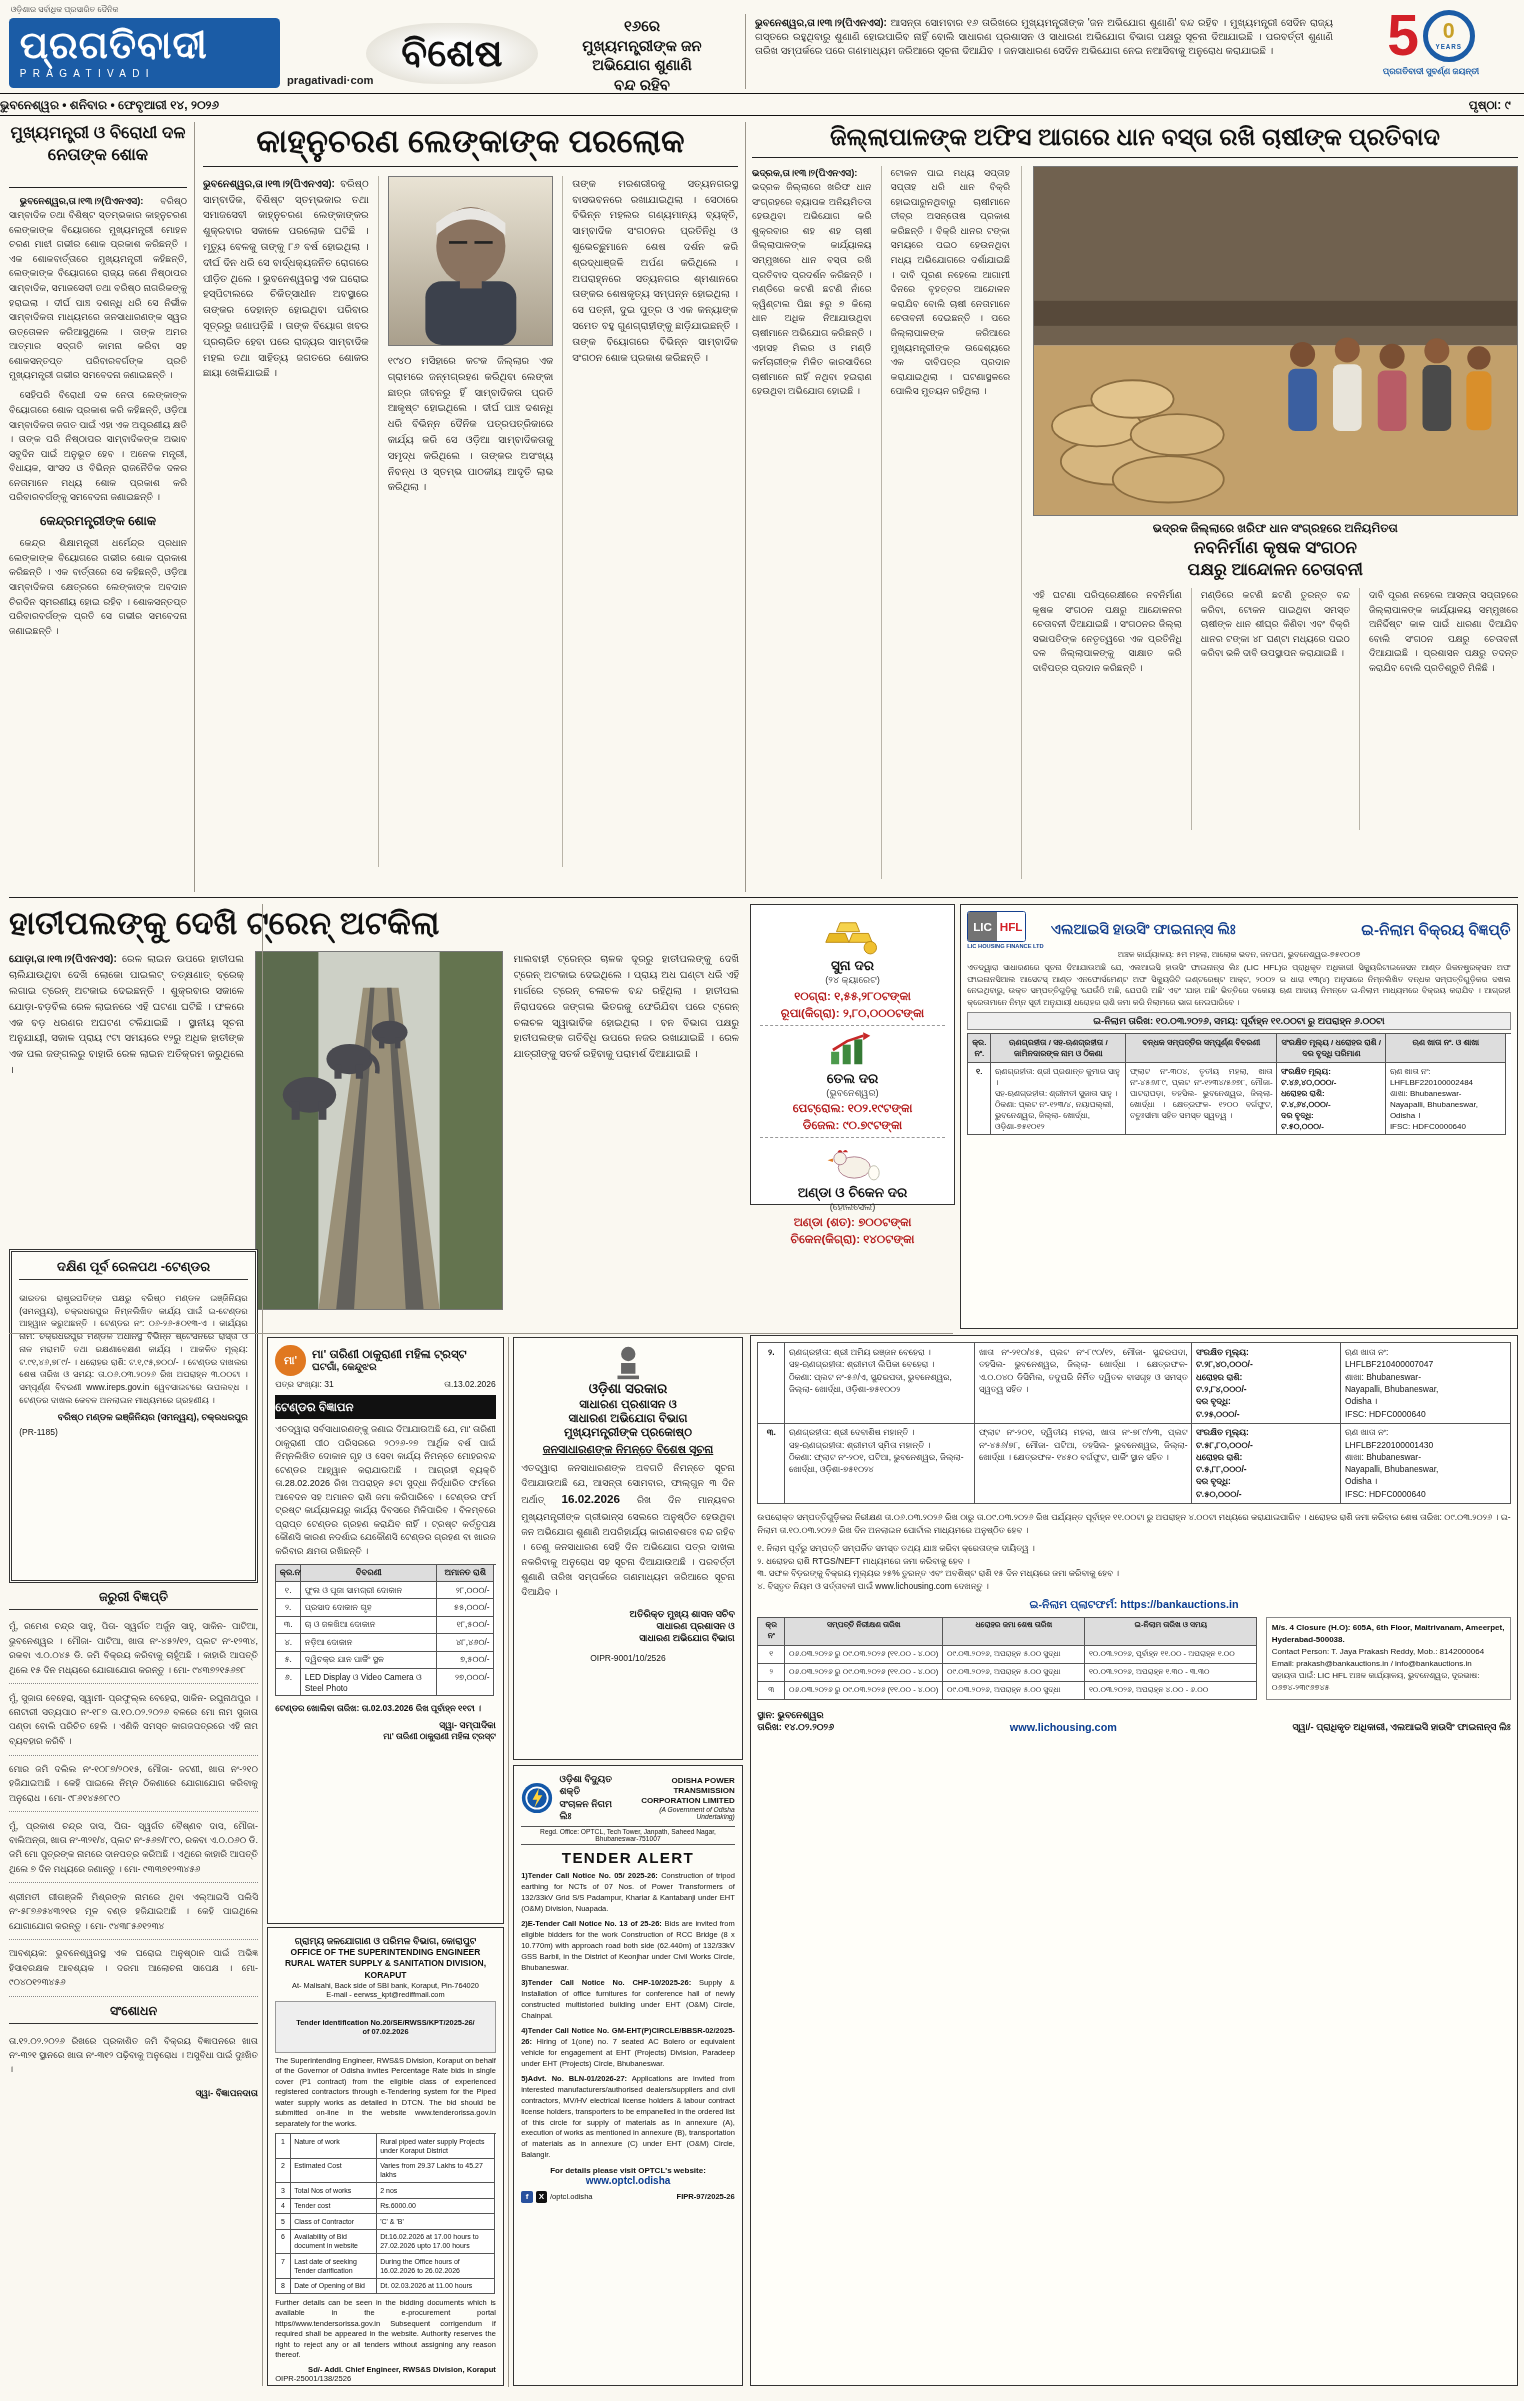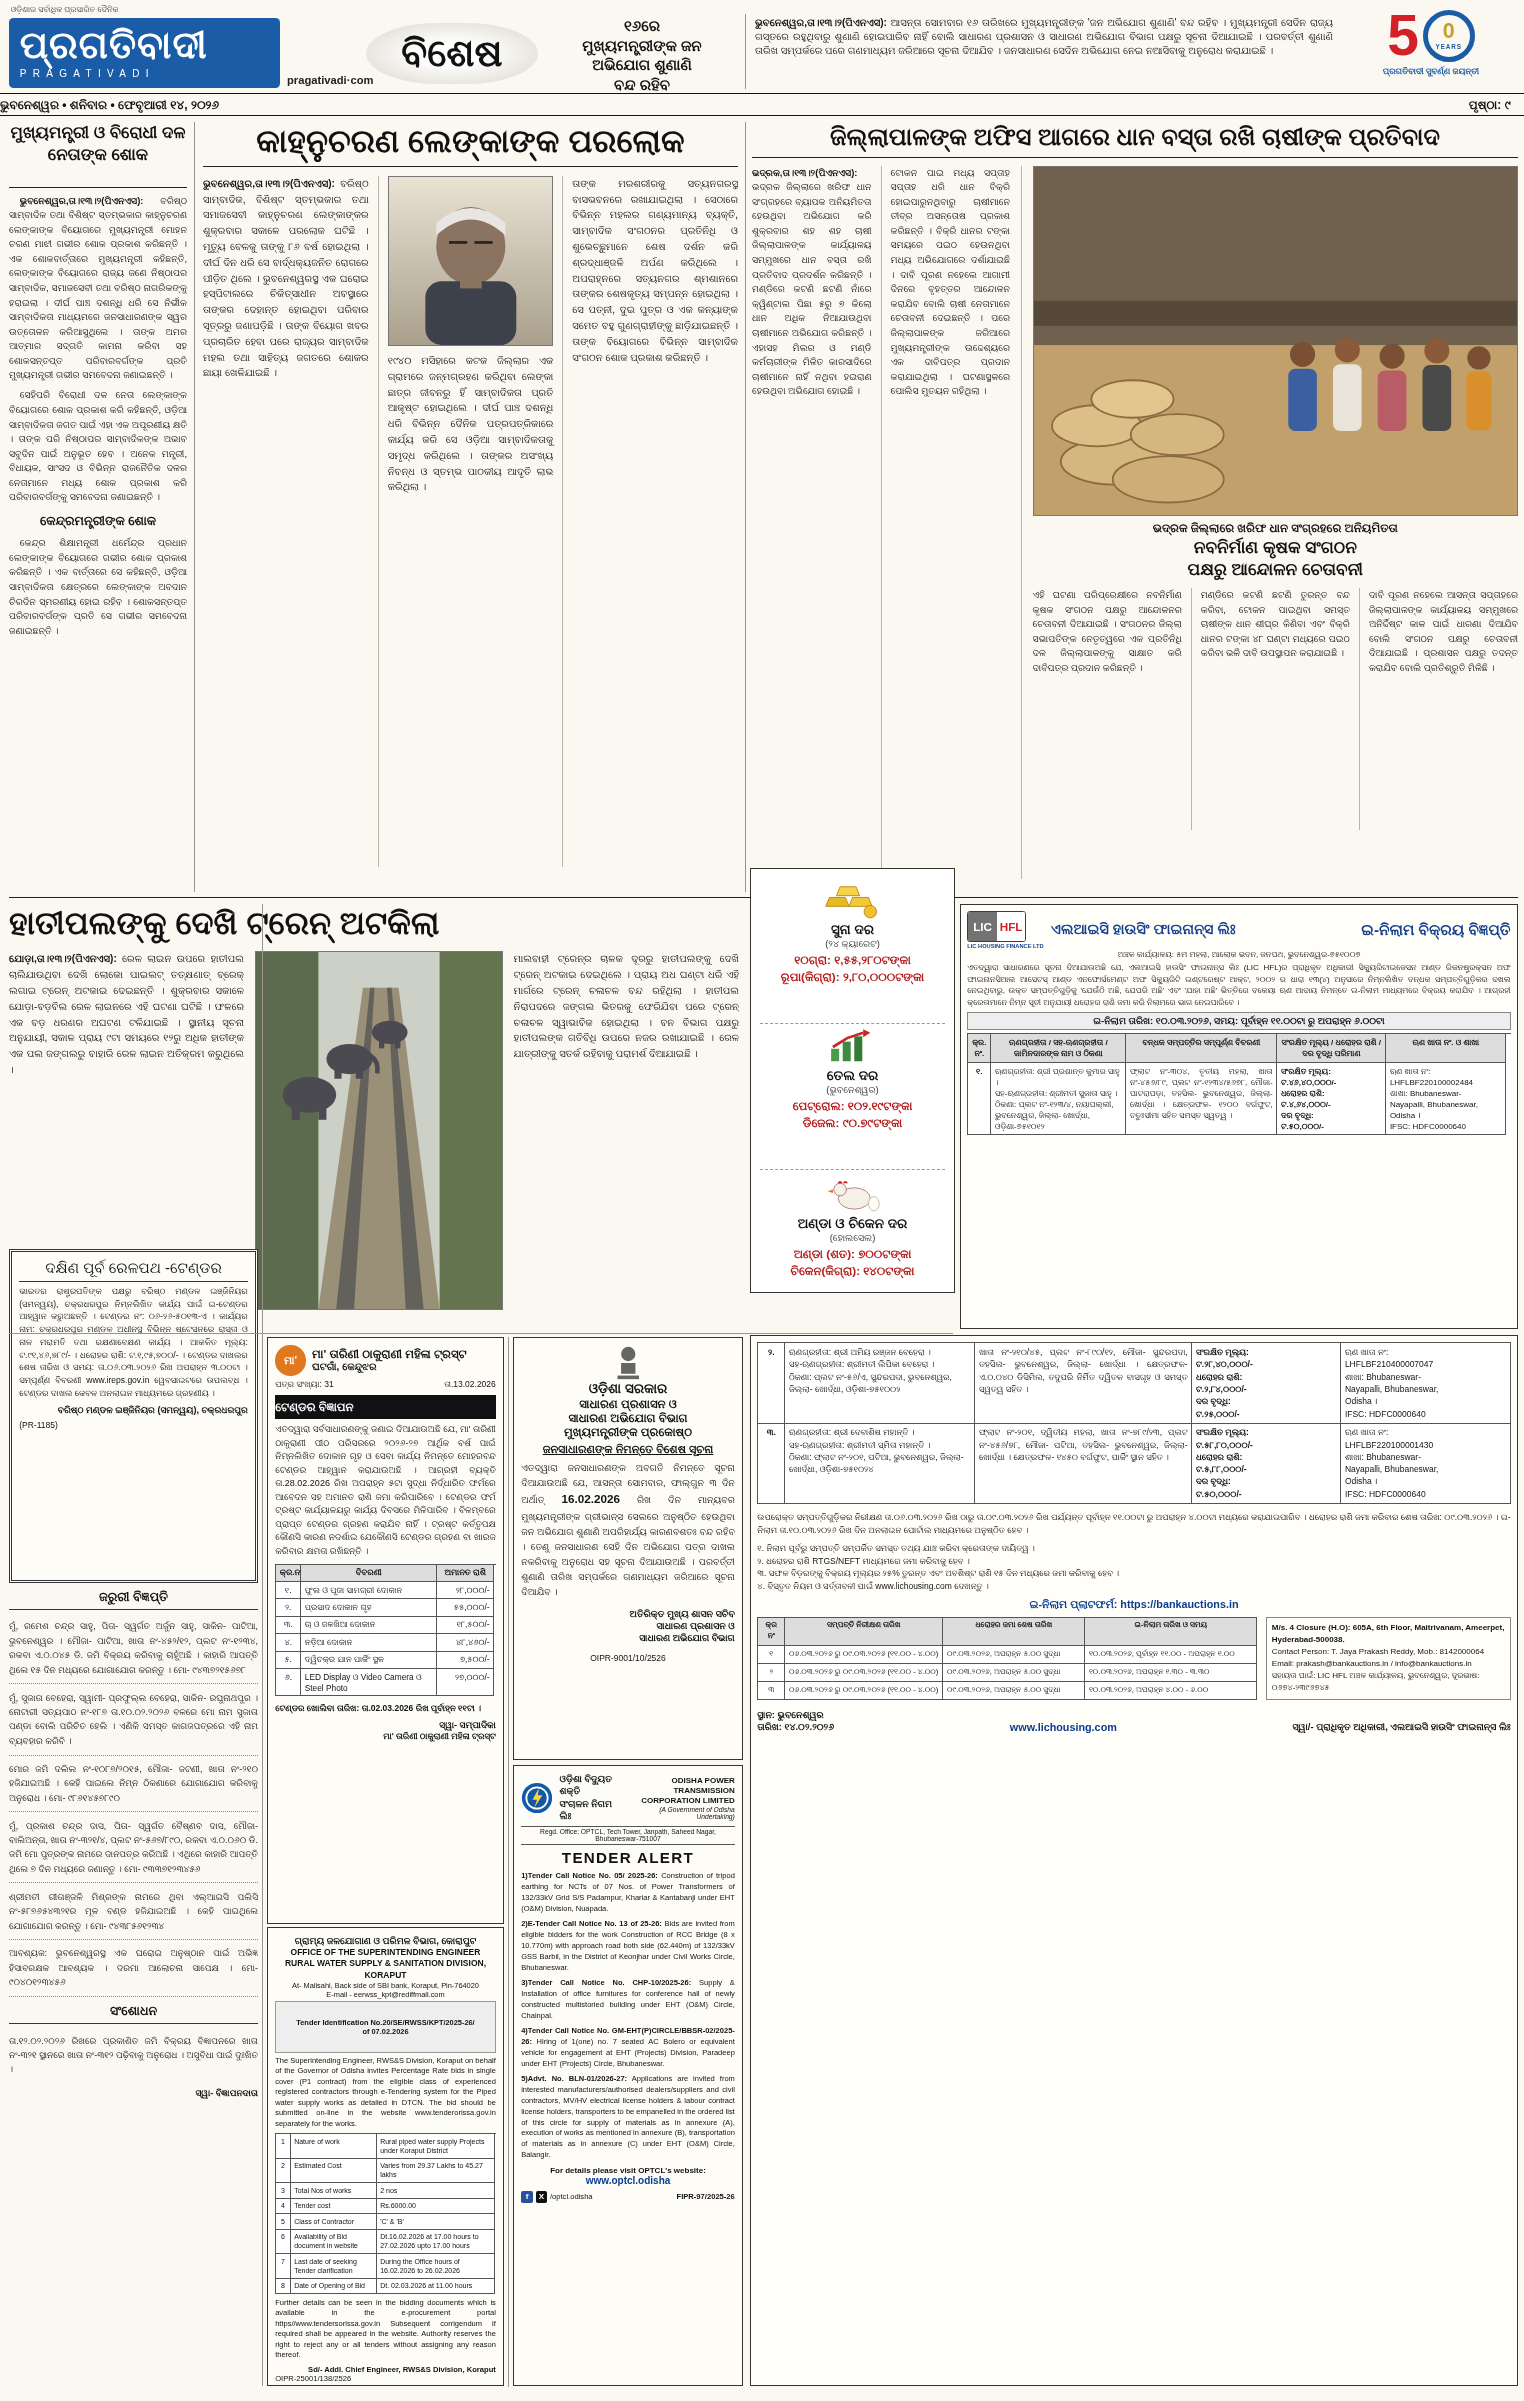--- a/index.html
+++ b/index.html
@@ -99,21 +99,21 @@
   .gov .g1{font-size:13.5px;font-weight:bold}
   .gov .g2{font-size:11.7px;font-weight:bold}
   .gov .g5{font-size:11.2px;font-weight:bold;text-decoration:underline;margin:3.6px 0}
   .gov-body{font-size:9.4px;line-height:1.6;text-align:justify;margin-top:4.5px}
 
   .rwss-h1{font-size:8.5px;font-weight:bold;text-align:center;line-height:1.3}
   .rwss-sm{font-size:7.4px;text-align:center}
   .rwss-tid{font-size:7.4px;font-weight:bold;text-align:center;background:#eee;border:0.9px solid #999;margin:2.7px 0;padding:16px}
   .rwss-body{font-size:7.5px;line-height:1.4;text-align:justify}
 
-  .ser-title{font-size:15px;font-weight:normal;text-align:center;border-bottom:1.3px solid #333;padding-bottom:3.6px;margin-bottom:3px}
+  .ser-title{font-size:13px;font-weight:bold;text-align:center;border-bottom:1.3px solid #333;padding-bottom:3.6px;margin-bottom:12px}
   .signline{font-size:9px;font-weight:bold;text-align:right;margin-top:5.4px}
 </style>
 </head>
 <body>
 
 <div id="page">
 
   <div class="abs" style="left:10.8px;top:5.4px;width:269px;font-size:8px;color:#444">ଓଡ଼ିଶାର ସର୍ବାଧିକ ପ୍ରସାରିତ ଦୈନିକ</div>
 
   <div class="abs logo-box" style="left:9px;top:18px;width:271px;height:70px">
@@ -275,21 +275,21 @@
             <ellipse cx="150" cy="90" rx="20" ry="13"></ellipse>
               <rect x="138" y="96" width="6" height="12"></rect>
               <rect x="156" y="96" width="6" height="12"></rect>
           </g>
         </svg>
       </div>
       <div class="nbody11 clip" style="flex:1;height:359px">ମାଲବାହୀ ଟ୍ରେନ୍‌ର ଚାଳକ ଦୂରରୁ ହାତୀପଲଙ୍କୁ ଦେଖି ଟ୍ରେନ୍ ଅଟକାଇ ଦେଇଥିଲେ । ପ୍ରାୟ ଅଧ ଘଣ୍ଟା ଧରି ଏହି ମାର୍ଗରେ ଟ୍ରେନ୍ ଚଳାଚଳ ବନ୍ଦ ରହିଥିଲା । ହାତୀପଲ ନିରାପଦରେ ଜଙ୍ଗଲ ଭିତରକୁ ଫେରିଯିବା ପରେ ଟ୍ରେନ୍ ଚଳାଚଳ ସ୍ୱାଭାବିକ ହୋଇଥିଲା । ବନ ବିଭାଗ ପକ୍ଷରୁ ହାତୀପଲଙ୍କ ଗତିବିଧି ଉପରେ ନଜର ରଖାଯାଇଛି । ରେଳ ଯାତ୍ରୀଙ୍କୁ ସତର୍କ ରହିବାକୁ ପରାମର୍ଶ ଦିଆଯାଇଛି ।</div>
     </div>
   </section>
 
-  <aside class="abs rates" style="left:750px;top:868px;width:205px;height:425px">
+  <aside class="abs rates" style="left:750px;top:904px;width:205px;height:301px">
     <div class="rsec">
       <svg width="57" height="36" viewBox="0 0 64 40">
         <polygon points="6,16 24,16 28,26 2,26" fill="#e8b923" stroke="#b8860b"></polygon>
         <polygon points="32,16 50,16 54,26 28,26" fill="#f3c93a" stroke="#b8860b"></polygon>
         <polygon points="18,4 36,4 40,14 14,14" fill="#f6d34c" stroke="#b8860b"></polygon>
         <circle cx="52" cy="32" r="7" fill="#f0c030" stroke="#b8860b"></circle>
       </svg>
       <div class="rtitle">ସୁନା ଦର</div>
       <div class="rsub">(୨୪ କ୍ୟାରେଟ)</div>
       <div class="rval">୧୦ଗ୍ରା: ୧,୫୫,୨୮୦ଟଙ୍କା</div>

